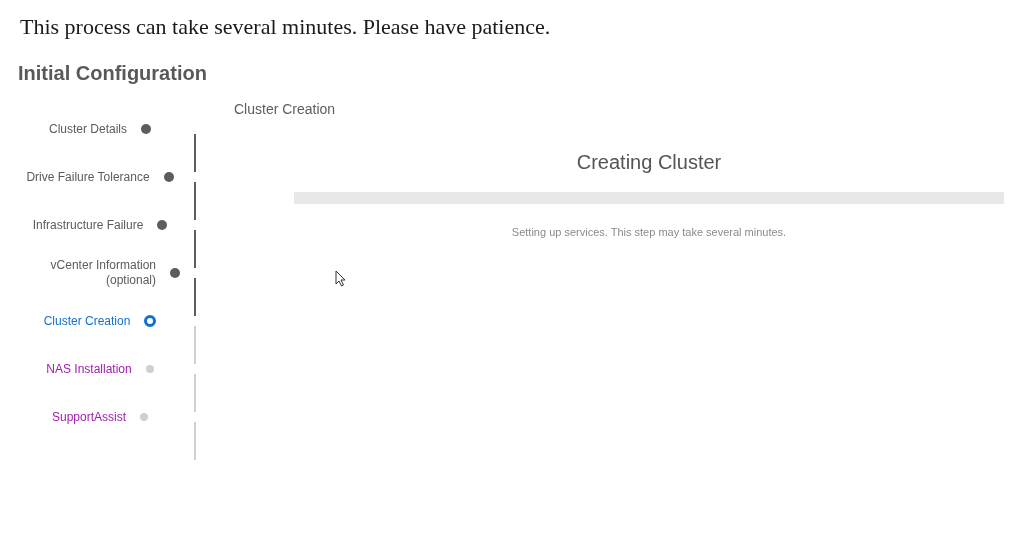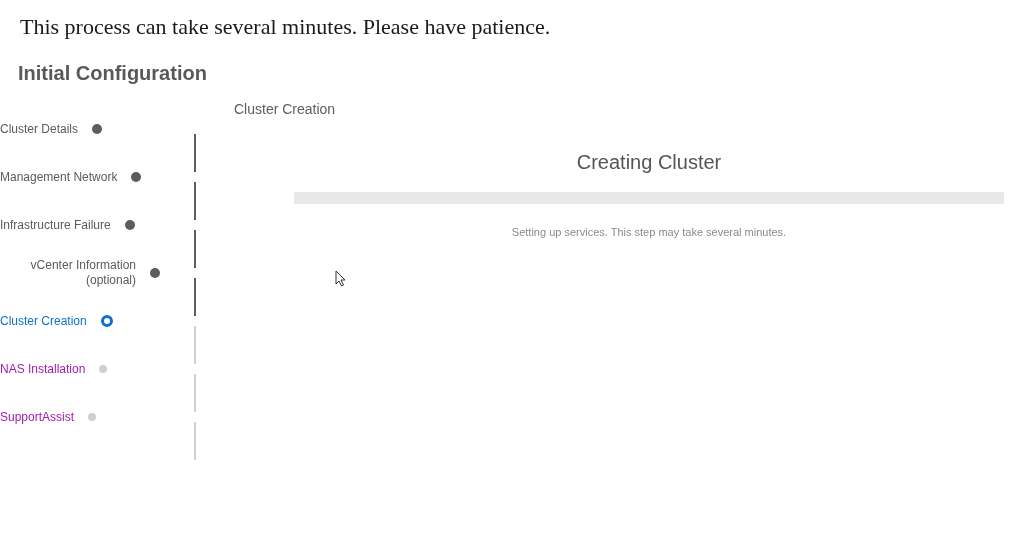--- a/index.html
+++ b/index.html
@@ -29,21 +29,21 @@
       flex-direction: row;
     }
     .sidebar {
       width: 200px;
       padding-top: 10px;
       position: relative;
     }
     .step {
       display: flex;
       align-items: center;
-      justify-content: flex-start;
+      justify-content: center;
       height: 48px;
       position: relative;
     }
     .step-label {
       text-align: right;
       font-size: 12px;
       line-height: 1.25;
       padding-right: 14px;
       max-width: 150px;
     }
@@ -127,26 +127,26 @@
 
 <div class="layout">
   <div class="sidebar">
 
     <div class="step done">
       <div class="step-label">Cluster Details</div>
       <div class="dot"></div>
       <div class="connector"></div>
     </div>
 
-
     <div class="step done">
-      <div class="step-label">Management Network</div>
+      <div class="step-label">Drive Failure Tolerance</div>
       <div class="dot"></div>
       <div class="connector"></div>
     </div>
+
 
     <div class="step done">
       <div class="step-label">Infrastructure Failure</div>
       <div class="dot"></div>
       <div class="connector"></div>
     </div>
 
     <div class="step done">
       <div class="step-label">vCenter Information (optional)</div>
       <div class="dot"></div>

